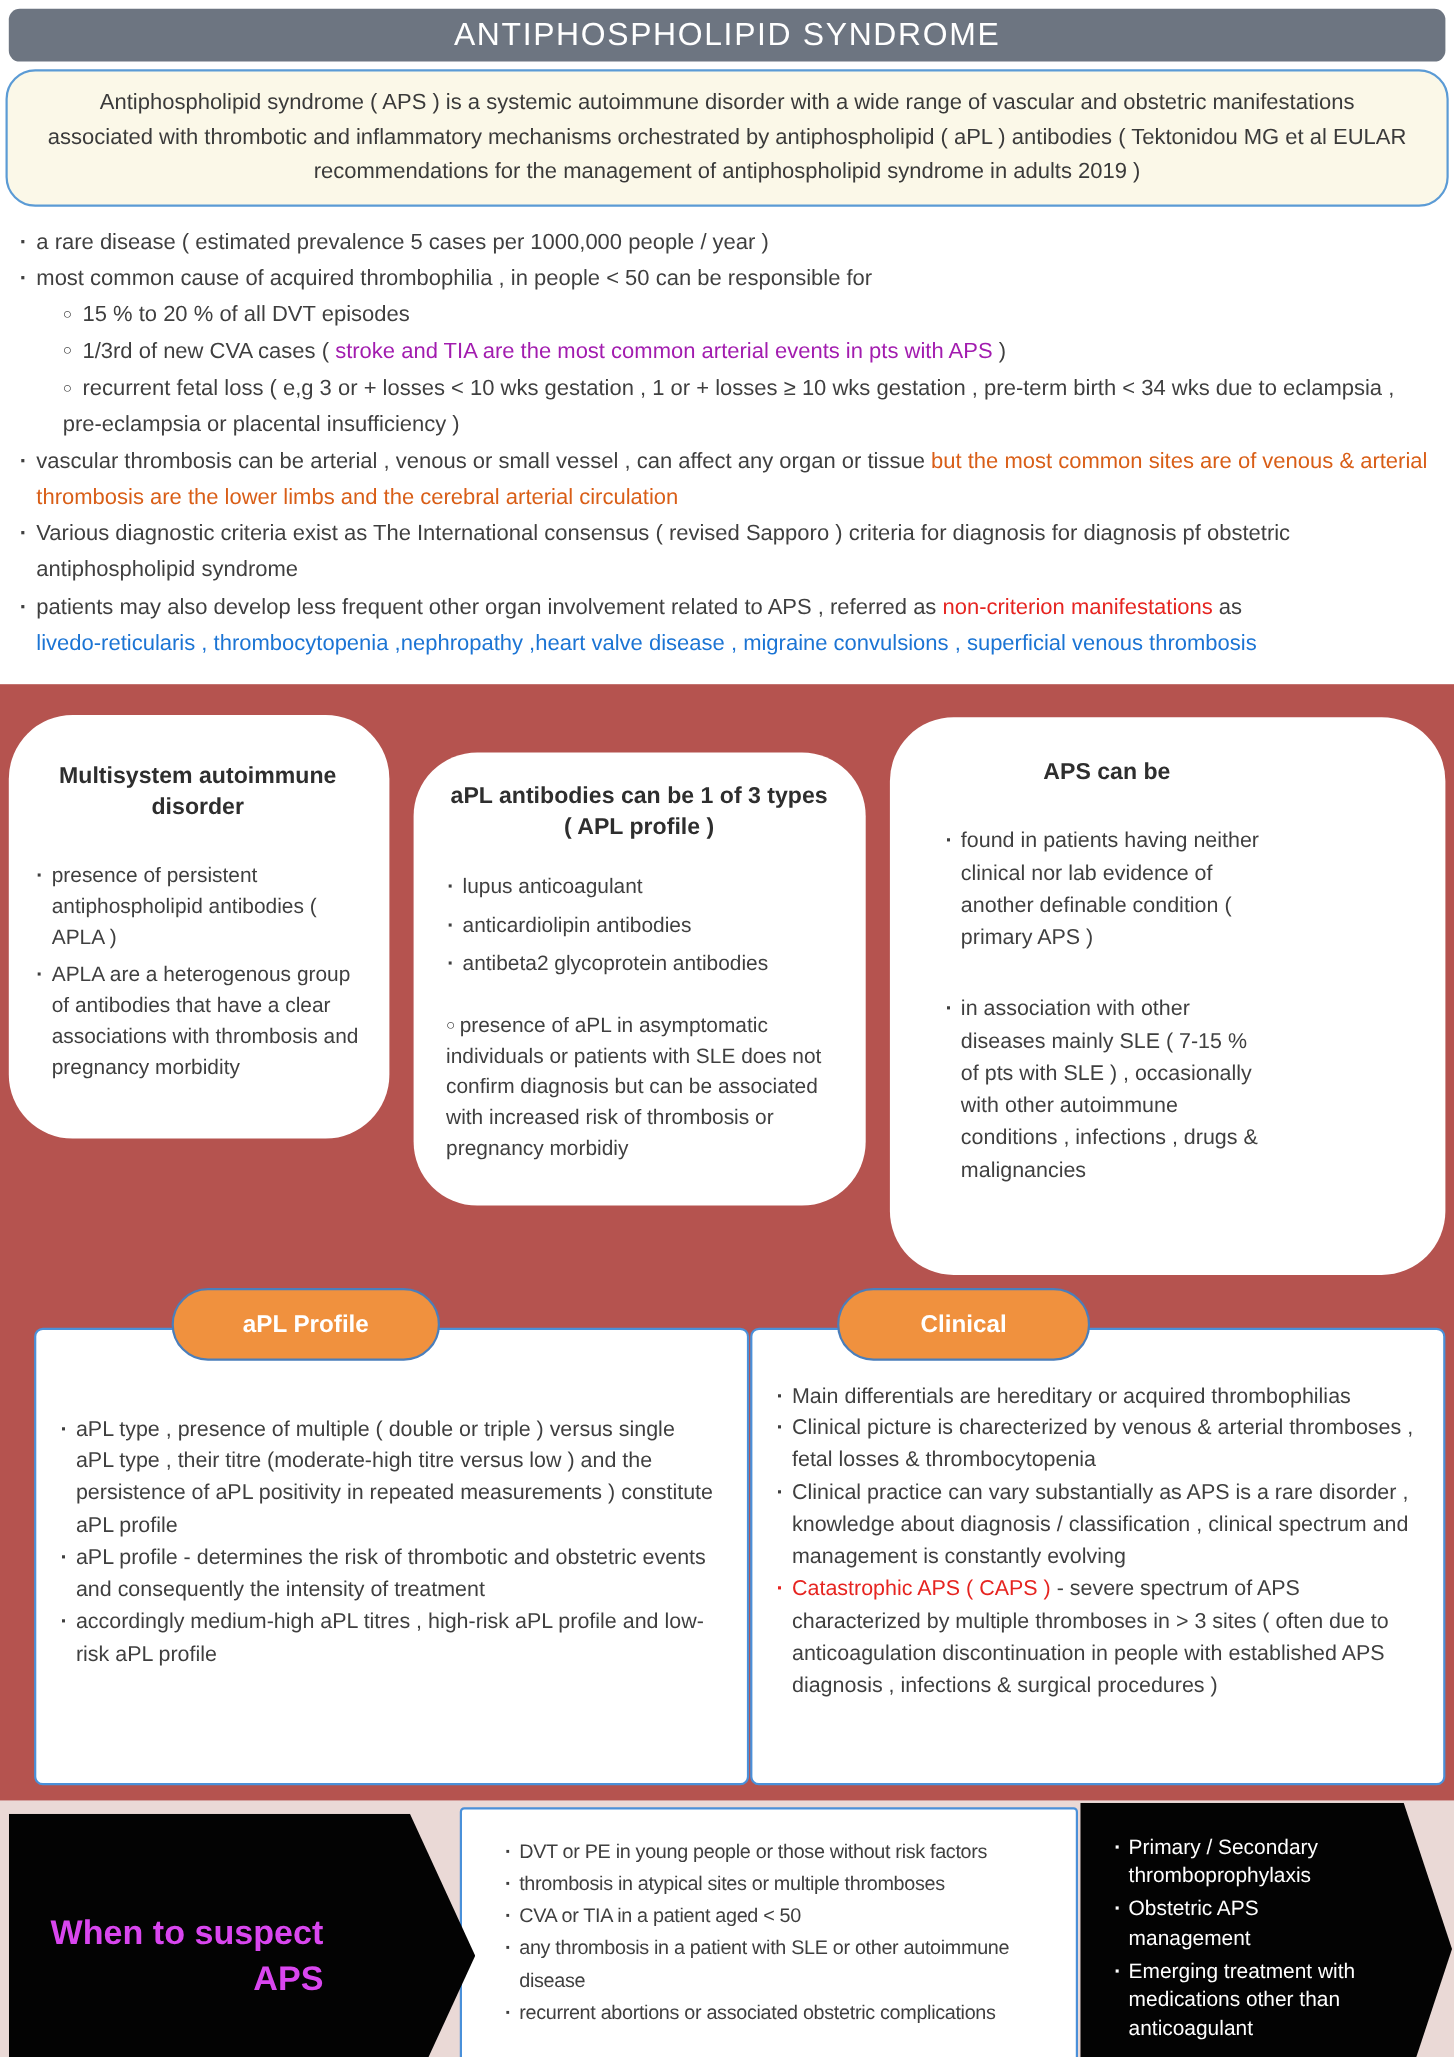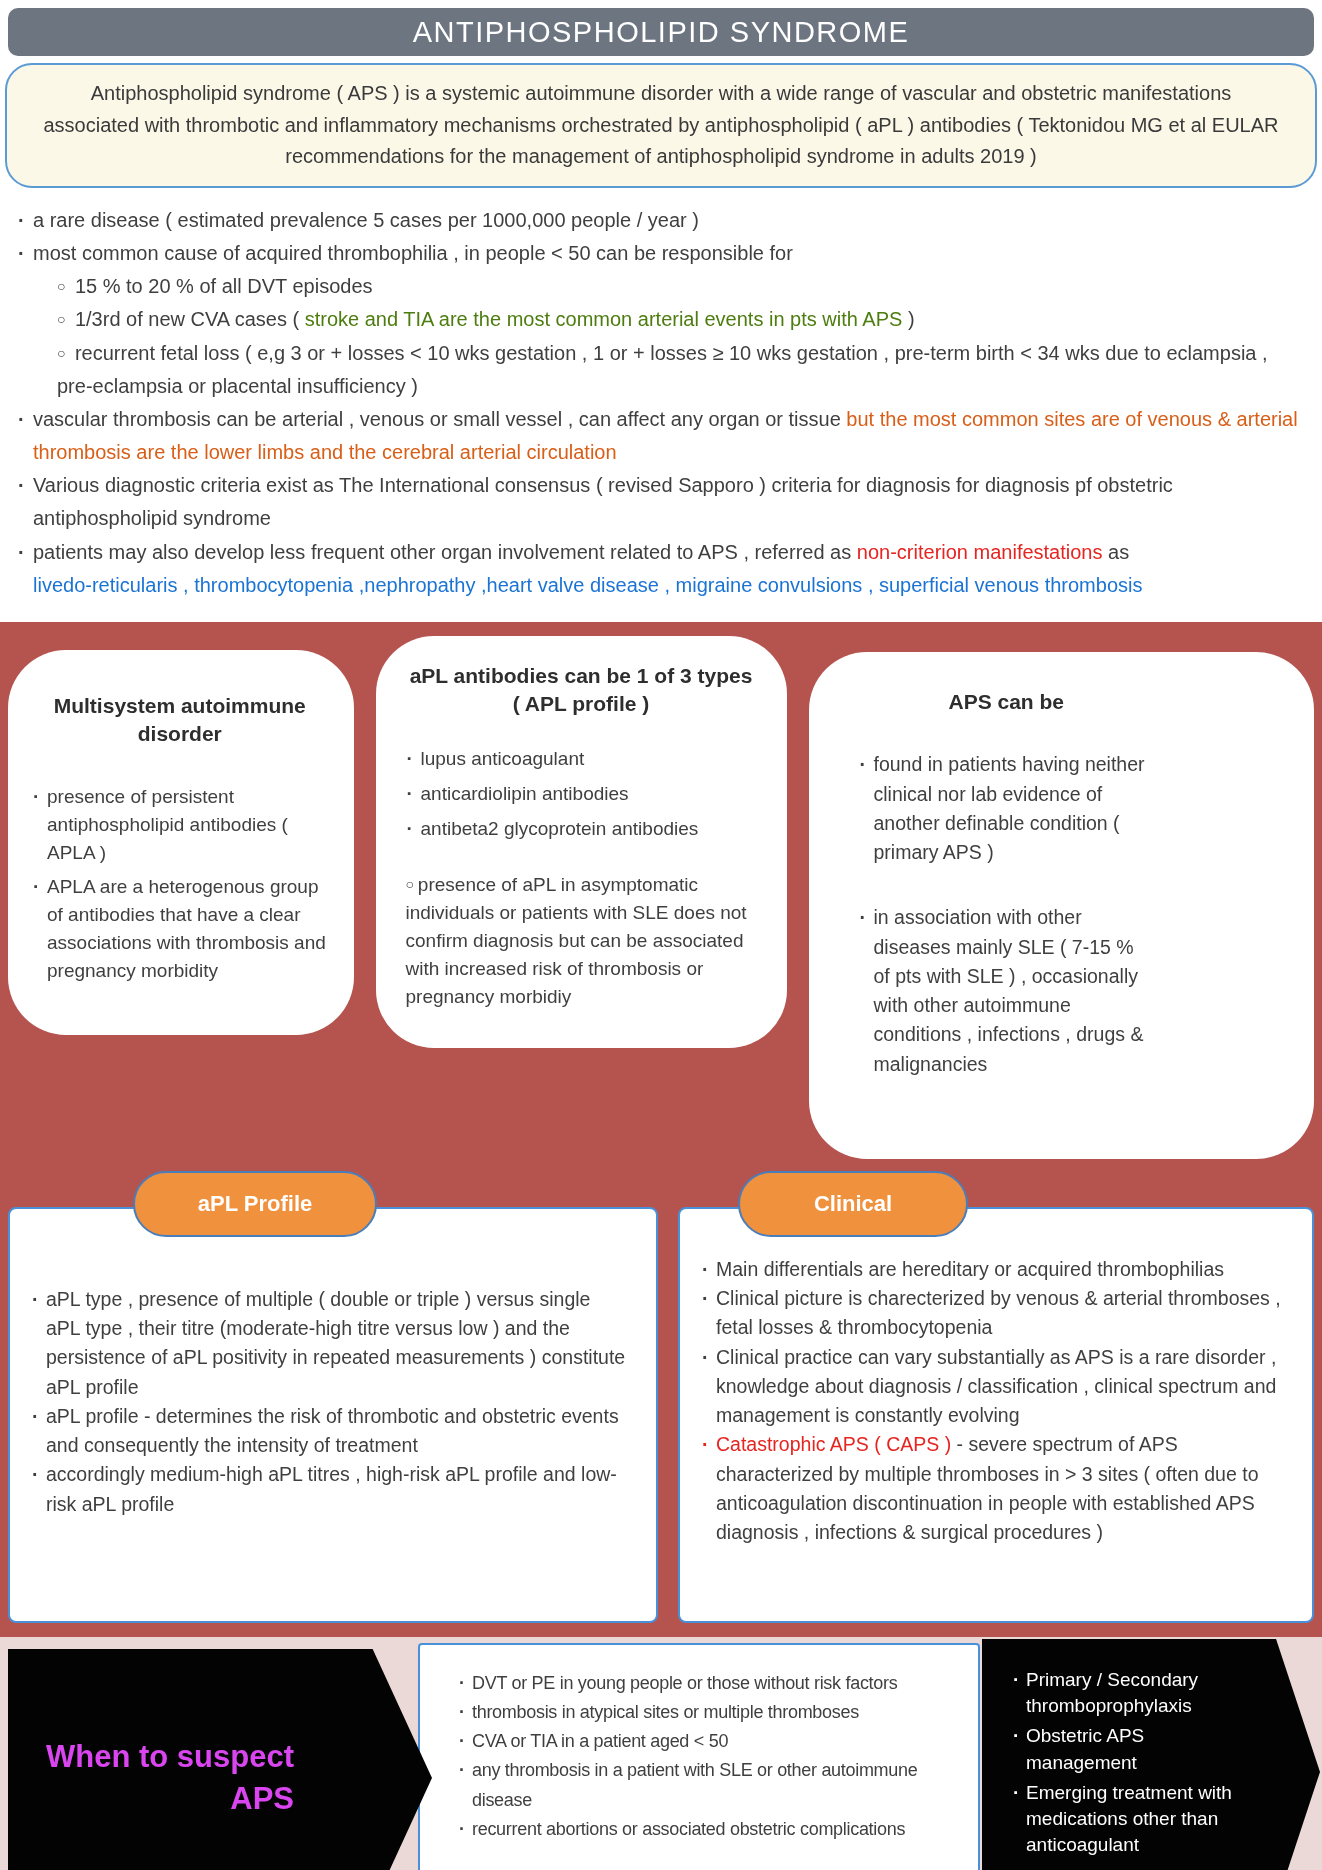--- a/index.html
+++ b/index.html
@@ -22,49 +22,49 @@
   .overview{padding:16px 16px 8px 16px;}
   .overview > ul > li{position:relative;padding-left:17px;font-size:20px;line-height:1.66;}
   .overview > ul > li::before{content:"\00B7";position:absolute;left:2px;top:0;font-weight:700;}
   .overview ul.sub{margin-left:24px;}
   .overview ul.sub li{font-size:20px;line-height:1.66;}
   .overview ul.sub li::before{content:"\25CB\00A0";font-size:14px;position:relative;top:-2px;}
 
   .dark{color:#3f3f3f;}
   .red{color:#e62420;}
   .orange{color:#d95e17;}
-  .navy{color:#4d7c0f;}
+  .navy{color:#a21caf;}
   .blue{color:#1b74d4;}
   .b{font-weight:700;}
 
   
   .redzone{margin-top:12px;background:#b5534f;padding:14px 8px 14px 8px;}
   .cards{display:flex;align-items:flex-start;gap:22px;min-height:468px;}
-  .card{background:#fff;border-radius:58px;}
+  .card{background:#fff;border-radius:58px;margin-top:48px;}
   .card h2{margin:0;text-align:center;font-size:21px;font-weight:700;color:#2e2e2e;line-height:1.35;}
   .card li{position:relative;padding-left:15px;font-size:19px;line-height:1.48;}
   .card li::before{content:"\00B7";position:absolute;left:1px;font-weight:700;}
   .card .circ li{padding-left:0;}
   .card .circ li::before{content:"\25CB\00A0";position:relative;left:0;font-weight:400;font-size:14px;top:-2px;}
 
   .card1{width:330px;padding:42px 26px 44px 24px;margin-top:14px;}
   .card1 h2{margin-bottom:34px;}
   .card1 li{margin-bottom:6px;}
 
   .card2{width:392px;padding:26px 30px 36px 30px;}
   .card2 h2{margin-bottom:26px;}
   .card2 ul.main li{margin-bottom:7px;}
   .card2 ul.circ{margin-top:28px;}
 
   .card3{width:540px;padding:36px 160px 44px 50px;margin-top:16px;box-sizing:border-box;}
   .card3 h2{margin-bottom:34px;}
   .card3 li{margin-bottom:36px;font-size:19.5px;line-height:1.5;}
 
   
-  .boxes{position:relative;display:flex;gap:20px;margin-top:48px;}
+  .boxes{position:relative;display:flex;gap:1px;margin-top:48px;margin-left:23px;}
   .pill{position:absolute;top:-36px;height:62px;background:#f0913e;border:2px solid #4a7ebb;
         border-radius:34px;color:#fff;font-size:22px;font-weight:700;
         display:flex;align-items:center;justify-content:center;z-index:3;}
   .pill-left{left:125px;width:240px;}
   .pill-right{left:730px;width:226px;}
   .box{background:#fff;border:2px solid #4a90d9;border-radius:8px;box-sizing:border-box;min-height:416px;}
   .box li{position:relative;padding-left:16px;font-size:19.5px;line-height:1.5;}
   .box li::before{content:"\00B7";position:absolute;left:2px;font-weight:700;}
   .box-left{width:650px;padding:76px 30px 20px 20px;}
   .box-right{flex:1;padding:46px 24px 20px 20px;}

